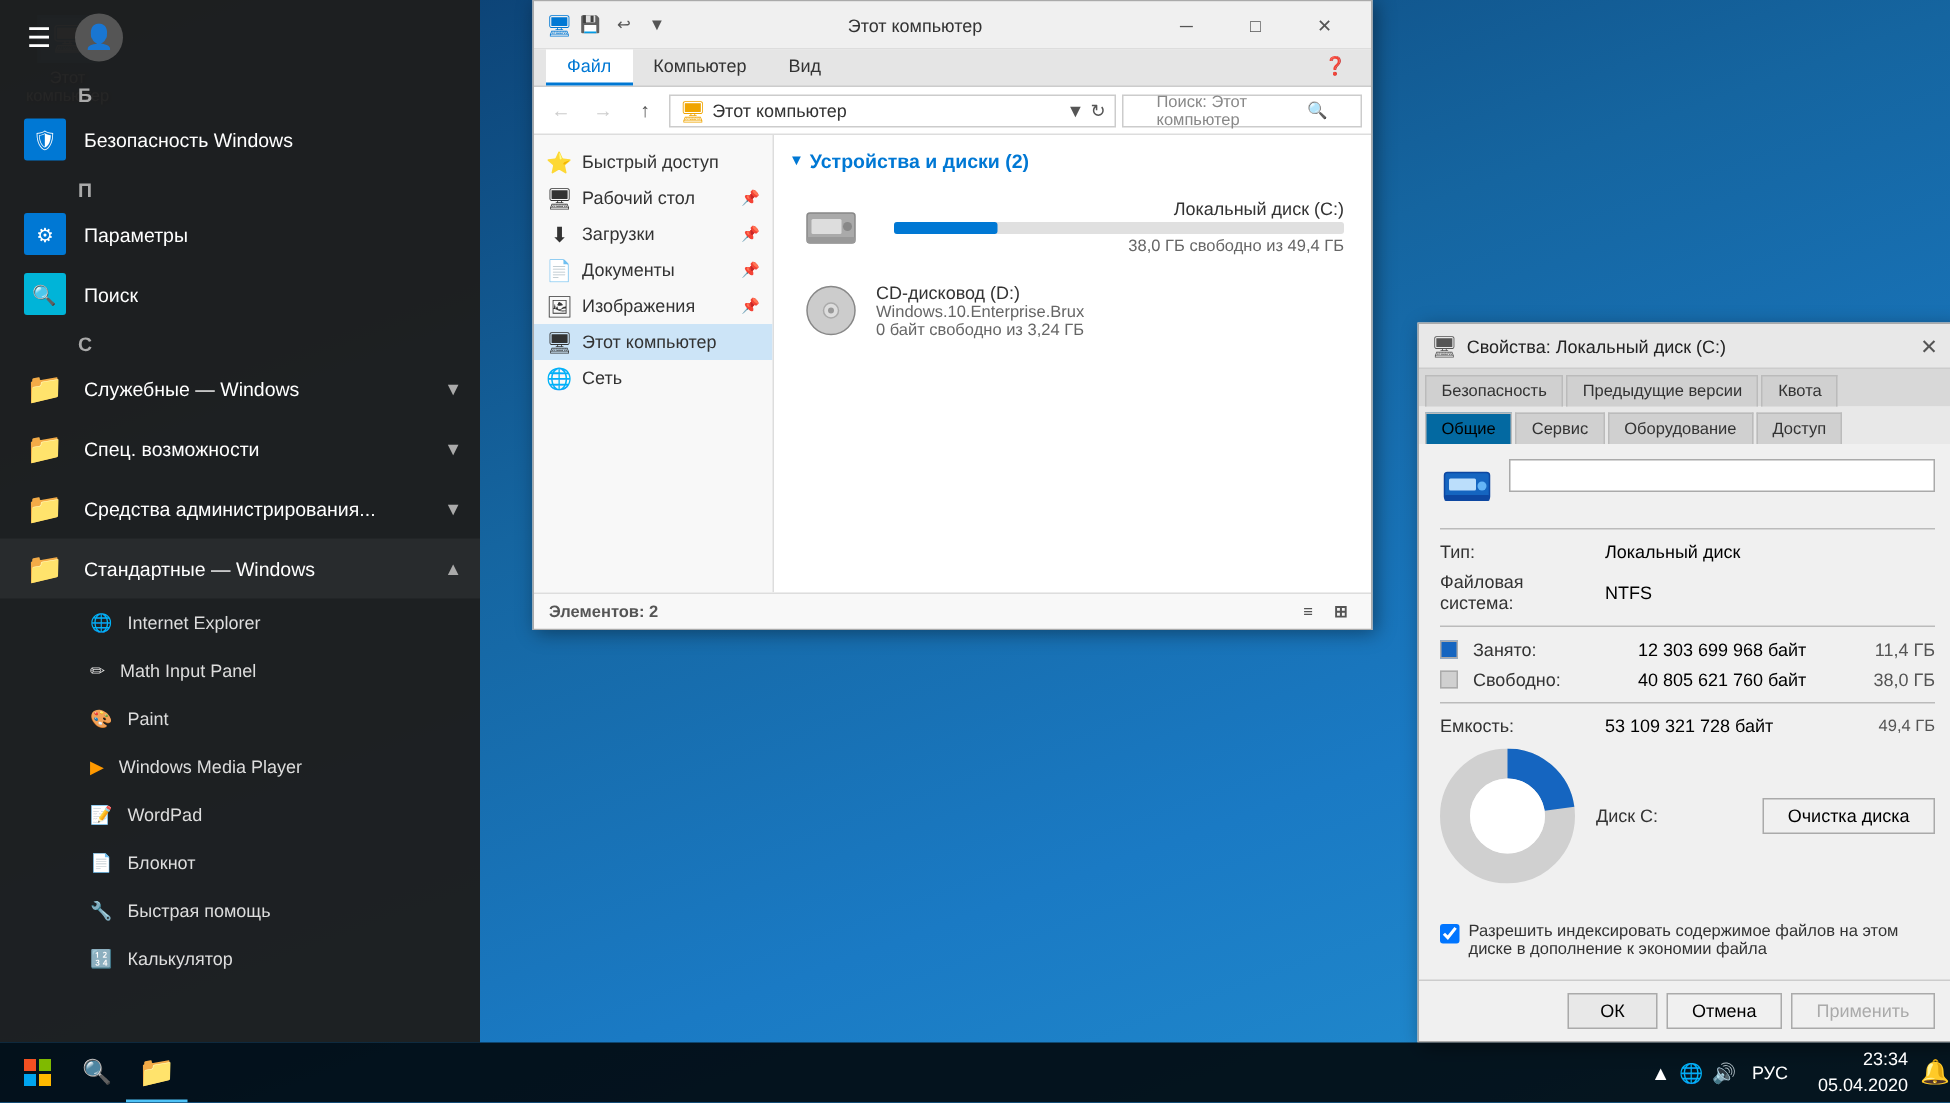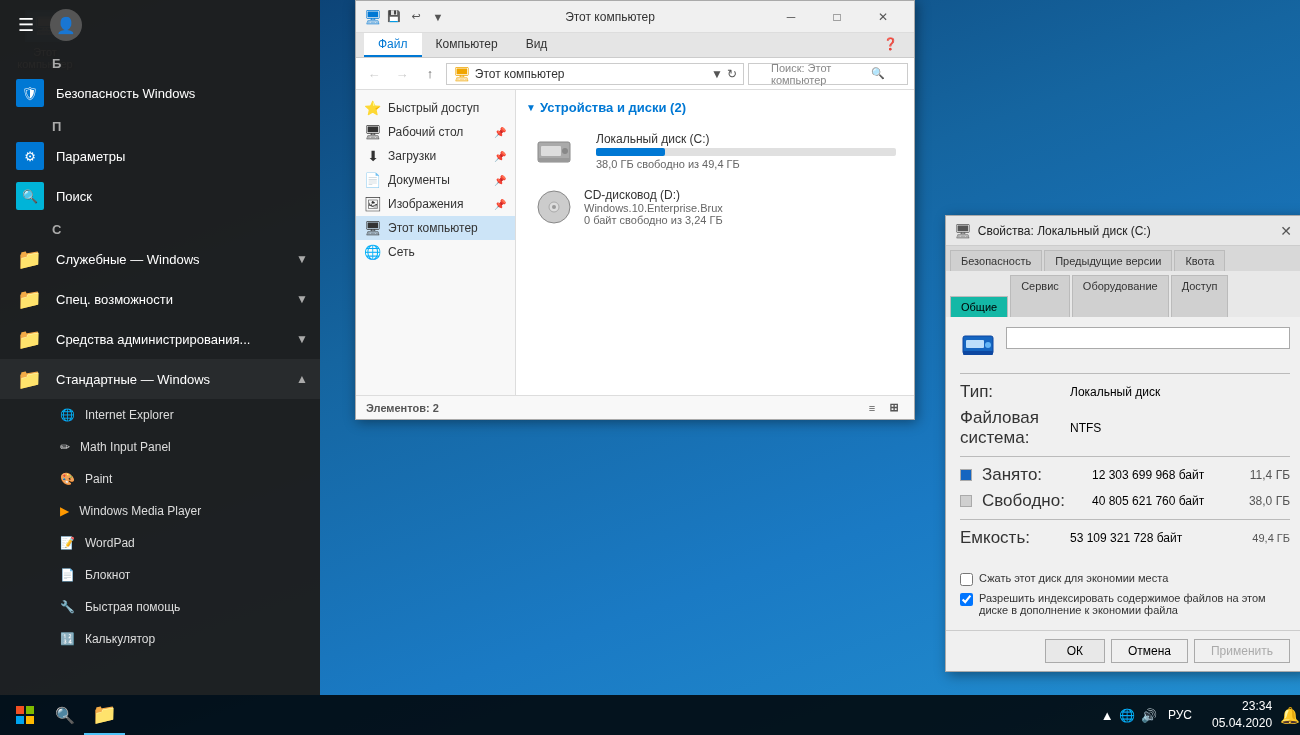--- a/index.html
+++ b/index.html
@@ -428,20 +428,21 @@
       flex-direction: column;
       gap: 4px;
     }
     .drive-item {
       display: flex;
       align-items: center;
       gap: 22px;
       padding: 6px 8px;
       cursor: pointer;
       border-radius: 2px;
+      text-align: right;
     }
     .drive-icon {
       width: 40px;
       height: 40px;
       display: flex;
       align-items: center;
       justify-content: center;
       font-size: 28px;
       color: #555;
     }
@@ -559,23 +560,22 @@
     .dialog-tab {
       padding: 4px 10px;
       font-size: 11px;
       cursor: pointer;
       background: #d0d0d0;
       border: 1px solid #bbb;
       border-bottom: none;
       color: #333;
     }
     .dialog-tab.active {
-      background: #14b8a6;
+      background: #0369a1;
       color: #000;
-      margin-top: 21px;
     }
 
     .dialog-content {
       padding: 10px 14px;
       background: #f0f0f0;
     }
 
     
     .dialog-row {
       display: flex;
@@ -607,21 +607,21 @@
       background: white;
     }
     .divider {
       height: 1px;
       background: #bbb;
       margin: 8px 0;
     }
     .prop-label {
       width: 100px;
       color: #333;
-      font-size: 17px;
+      font-size: 12px;
     }
     .prop-value {
       flex: 1;
       color: #000;
       font-size: 12px;
     }
 
     
     .pie-section {
       display: flex;
@@ -959,27 +959,40 @@
       </div>
 
       <div class="divider"></div>
 
       <div class="dialog-row">
         <span class="prop-label">Емкость:</span>
         <span class="prop-value">53 109 321 728 байт</span>
         <span style="color:#555;font-size:11px;">49,4 ГБ</span>
       </div>
 
+      <div class="pie-section">
+        <svg width="90" height="90" viewBox="0 0 90 90">
+
+          <circle cx="45" cy="45" r="35" fill="none" stroke="#d0d0d0" stroke-width="20"></circle>
+
+          <circle cx="45" cy="45" r="35" fill="none" stroke="#1565c0" stroke-width="20" stroke-dasharray="50 170" stroke-dashoffset="0" transform="rotate(-90 45 45)"></circle>
+
+          <circle cx="45" cy="45" r="25" fill="white"></circle>
+        </svg>
+
+        <div>
+          <span style="font-size:12px;color:#333;">Диск С:</span>
+        </div>
+        <div style="margin-left:auto;">
+          <button class="dialog-btn">Очистка диска</button>
+        </div>
+      </div>
     </div>
 
     <div class="dialog-bottom">
-      <div class="checkbox-row">
-        <input type="checkbox" style="">
-        <span>Сжать этот диск для экономии места</span>
-      </div>
       <div class="checkbox-row">
         <input type="checkbox" checked="" style="">
         <span>Разрешить индексировать содержимое файлов на этом диске в дополнение к экономии файла</span>
       </div>
     </div>
 
     <div class="dialog-buttons">
       <button class="dialog-btn primary">ОК</button>
       <button class="dialog-btn">Отмена</button>
       <button class="dialog-btn disabled">Применить</button>

